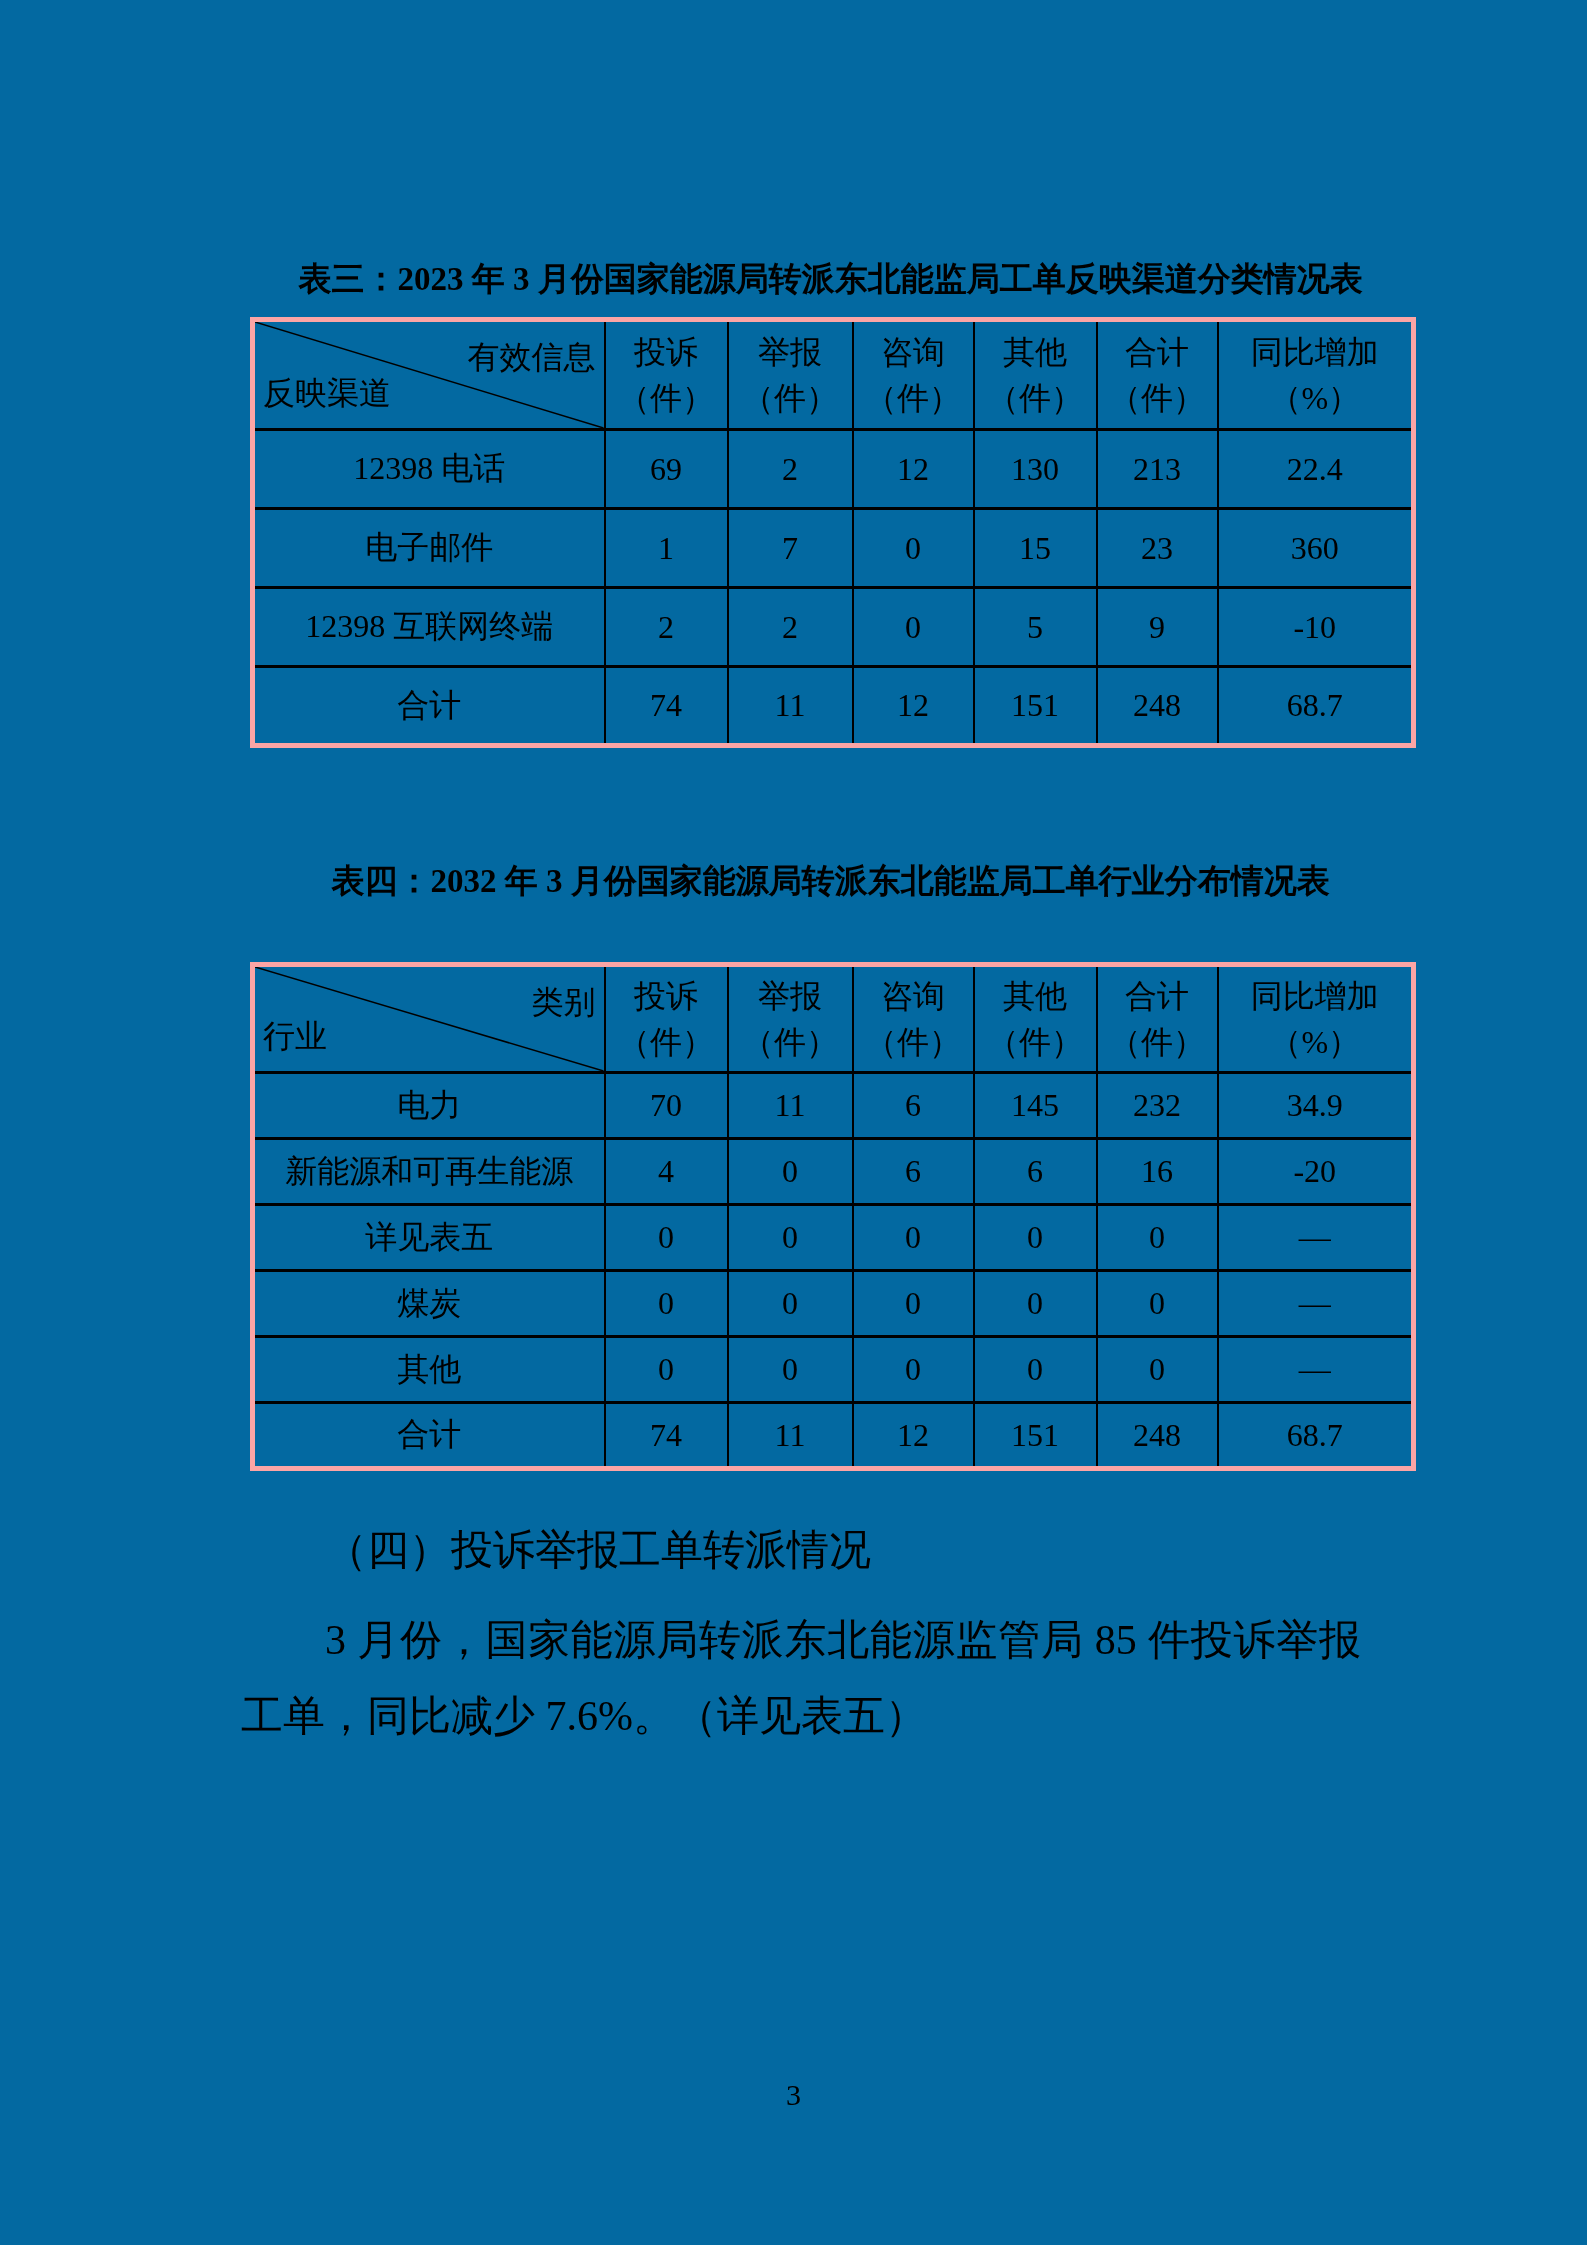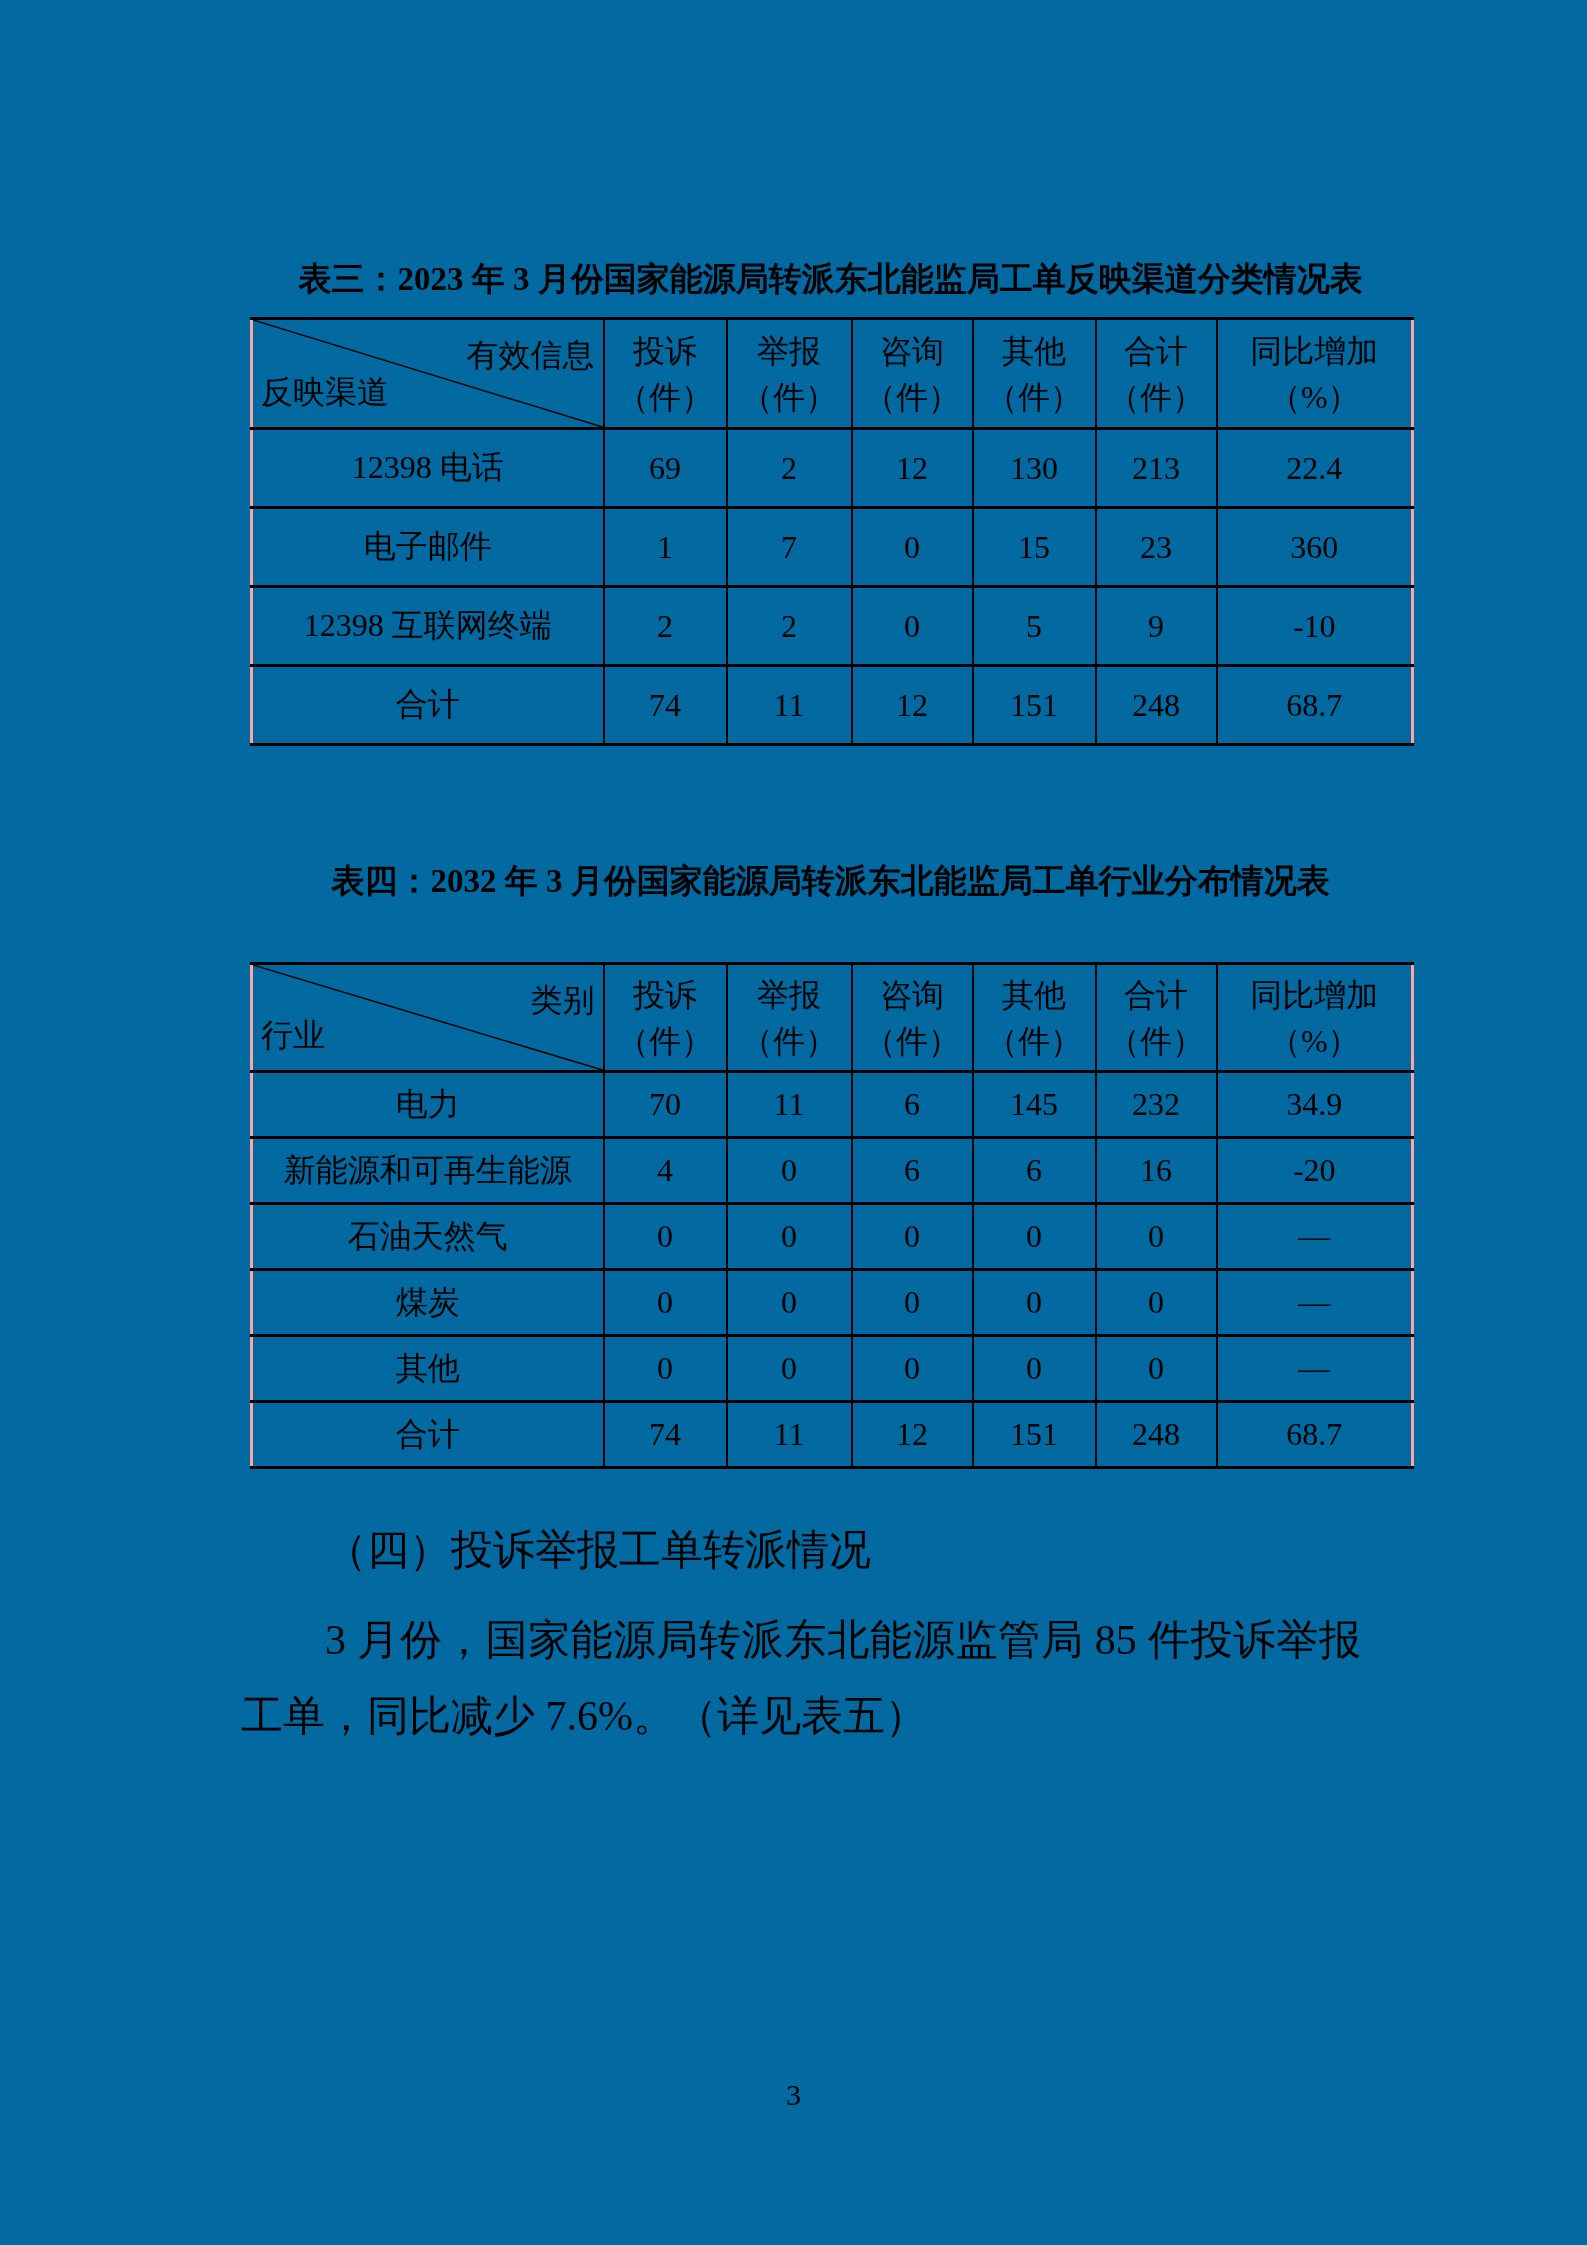--- a/index.html
+++ b/index.html
@@ -16,21 +16,21 @@
     position:absolute; left:250px; width:1161px;
     text-align:center;
     font-size:33px; font-weight:bold;
     line-height:46px;
     white-space:nowrap;
   }
   .doc-table {
     position:absolute; left:250px;
     border-collapse:collapse; table-layout:fixed;
     width:1161px;
-    border:3px solid #fca5a5;
+    border:5px solid #fca5a5;
   }
   .doc-table td {
     border-left:2px solid #000; border-right:2px solid #000;
     border-top:3px solid #000; border-bottom:3px solid #000;
     text-align:center; vertical-align:middle;
     font-size:32px; padding:0;
     overflow:hidden;
   }
   .hdr-line { line-height:46px; }
   .corner { position:relative; }
@@ -210,21 +210,21 @@
       <tr class="t4-drow">
         <td>新能源和可再生能源</td>
         <td>4</td>
         <td>0</td>
         <td>6</td>
         <td>6</td>
         <td>16</td>
         <td>-20</td>
       </tr>
       <tr class="t4-drow">
-        <td>石油天然气</td>
+        <td>详见表五</td>
         <td>0</td>
         <td>0</td>
         <td>0</td>
         <td>0</td>
         <td>0</td>
         <td>—</td>
       </tr>
       <tr class="t4-drow">
         <td>煤炭</td>
         <td>0</td>

